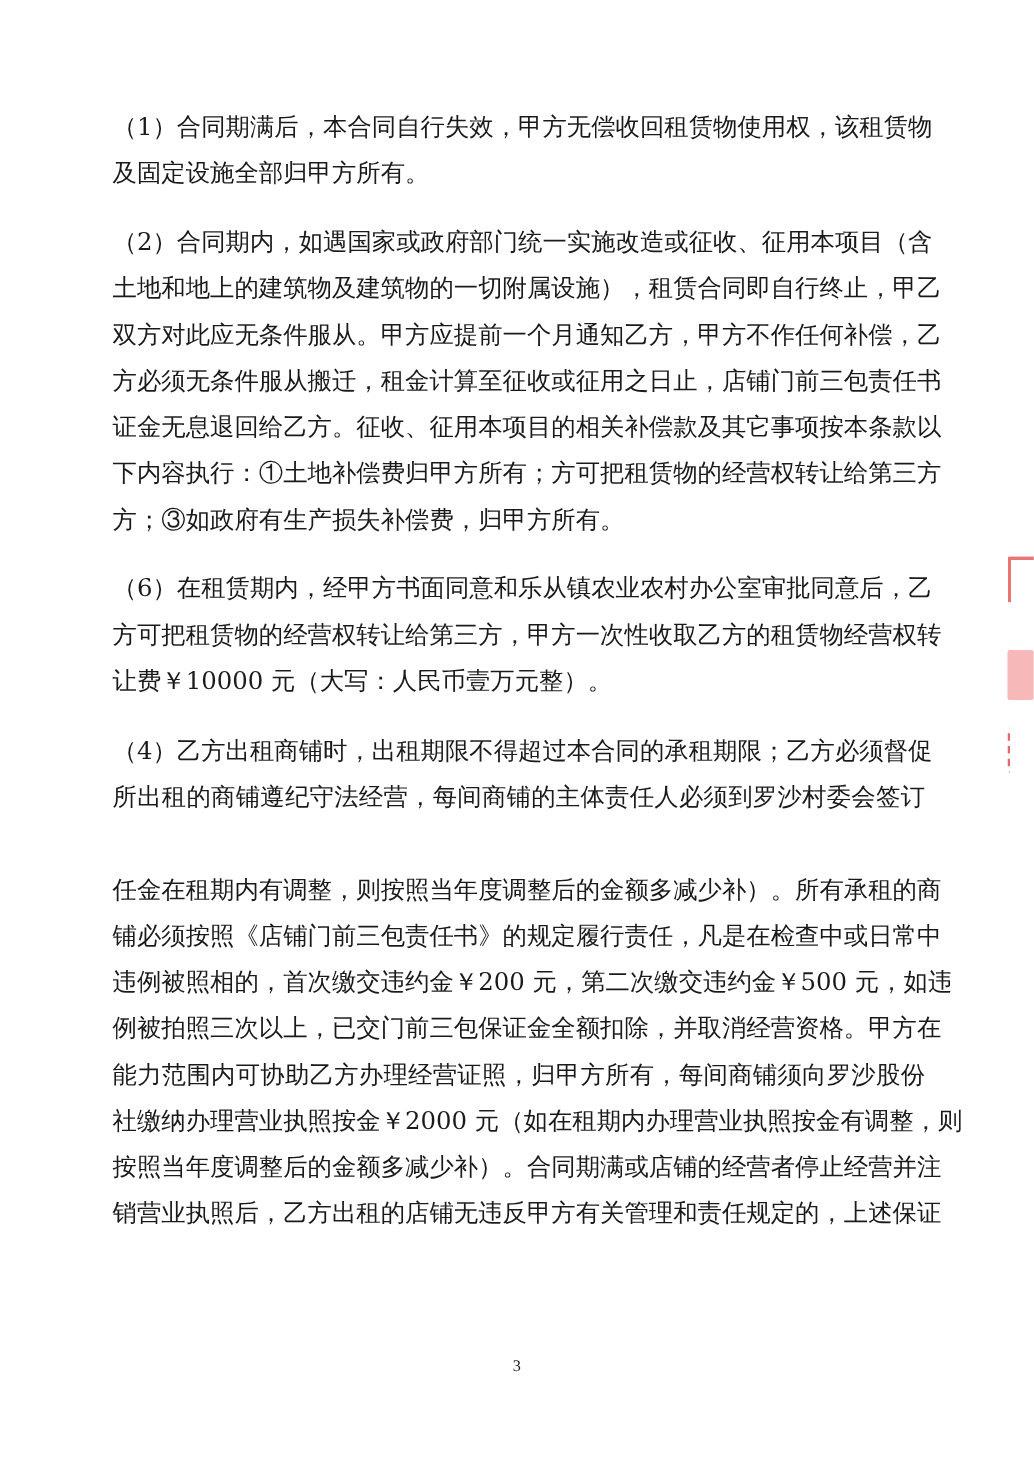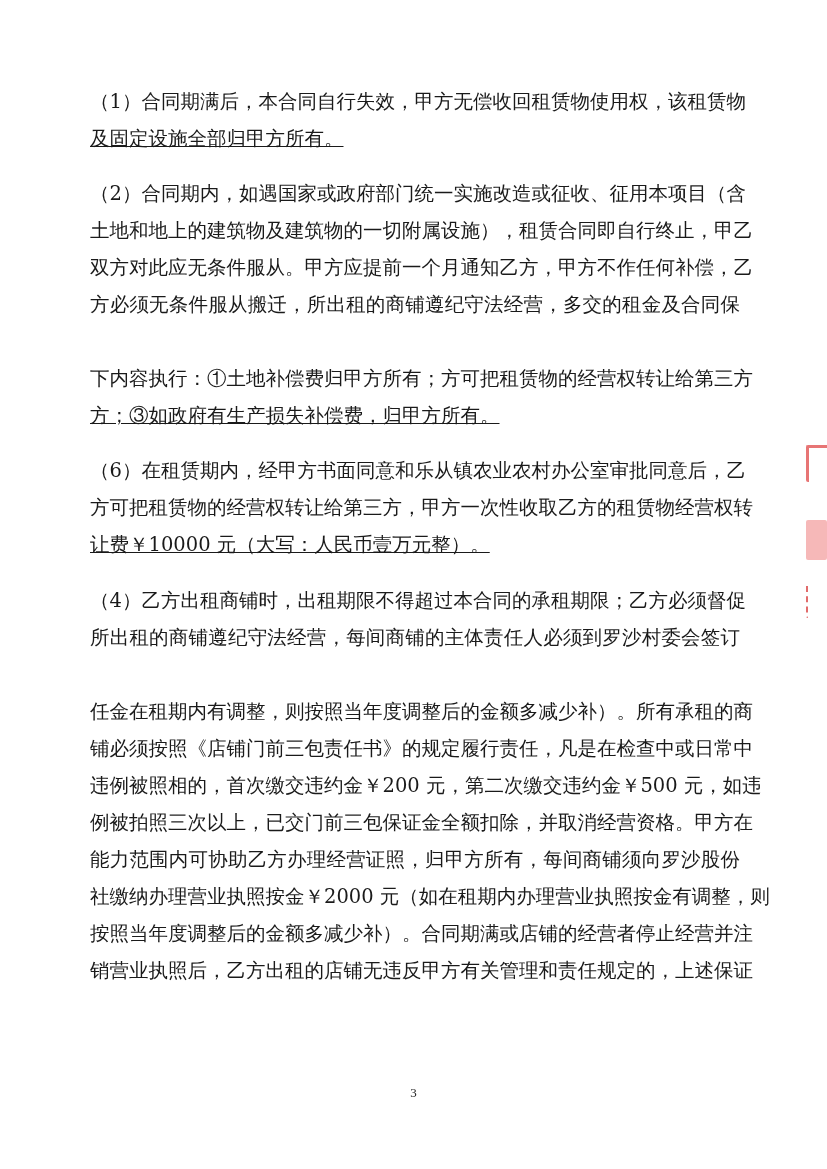--- a/index.html
+++ b/index.html
@@ -6,21 +6,21 @@
     body {
       width: 827px; height: 1169px; background: #ffffff; position: relative; overflow: hidden;
       font-family: "DejaVu Serif", "Liberation Serif", serif; color: #1a1a1a;
     }
     .page { position: absolute; left: 0; top: 0; width: 827px; height: 1169px; }
     .line {
       position: absolute; left: 90px; width: 650px; height: 30px;
       font-size: 19.5px; line-height: 30px; white-space: nowrap;
       text-align: justify; text-align-last: justify; letter-spacing: 0;
     }
-    .line.last { text-align-last: left; text-decoration: underline; }
+    .line.last { text-align-last: left; }
     .page-number {
       position: absolute; left: 0; width: 827px; top: 1085px; text-align: center;
       font-size: 13px; font-family: "Liberation Serif", serif; color: #222;
     }
     .seal {
       position: absolute; left: 806px; width: 21px; border-radius: 2px; opacity: 0.75;
     }
     .seal.s1 { top: 445px; height: 34px; border-left: 3px solid #e04848; border-top: 3px solid #e04848; }
     .seal.s2 { top: 520px; height: 40px; background: #f3a0a0; }
     .seal.s3 { top: 582px; height: 36px; border-left: 2px dashed #d83a3a; }
@@ -28,21 +28,22 @@
 </head>
 <body>
 
 <div class="page">
   <div class="line" style="top:87px">（1）合同期满后，本合同自行失效，甲方无偿收回租赁物使用权，该租赁物</div>
   <div class="line last" style="top:124px">及固定设施全部归甲方所有。</div>
 
   <div class="line" style="top:179px">（2）合同期内，如遇国家或政府部门统一实施改造或征收、征用本项目（含</div>
   <div class="line" style="top:216px">土地和地上的建筑物及建筑物的一切附属设施），租赁合同即自行终止，甲乙</div>
   <div class="line" style="top:253px">双方对此应无条件服从。甲方应提前一个月通知乙方，甲方不作任何补偿，乙</div>
-  <div class="line" style="top:290px">方必须无条件服从搬迁，所出租的商铺遵纪守法经营，多交的租金及合同保</div>
+  <div class="line" style="top:290px">方必须无条件服从搬迁，租金计算至征收或征用之日止，店铺门前三包责任书</div>
+  <div class="line" style="top:327px">证金无息退回给乙方。征收、征用本项目的相关补偿款及其它事项按本条款以</div>
   <div class="line" style="top:364px">下内容执行：①土地补偿费归甲方所有；方可把租赁物的经营权转让给第三方</div>
   <div class="line last" style="top:401px">方；③如政府有生产损失补偿费，归甲方所有。</div>
 
   <div class="line" style="top:456px">（6）在租赁期内，经甲方书面同意和乐从镇农业农村办公室审批同意后，乙</div>
   <div class="line" style="top:493px">方可把租赁物的经营权转让给第三方，甲方一次性收取乙方的租赁物经营权转</div>
   <div class="line last" style="top:530px">让费￥10000 元（大写：人民币壹万元整）。</div>
 
   <div class="line" style="top:586px">（4）乙方出租商铺时，出租期限不得超过本合同的承租期限；乙方必须督促</div>
   <div class="line" style="top:623px">所出租的商铺遵纪守法经营，每间商铺的主体责任人必须到罗沙村委会签订</div>
   <div class="line" style="top:697px">任金在租期内有调整，则按照当年度调整后的金额多减少补）。所有承租的商</div>

